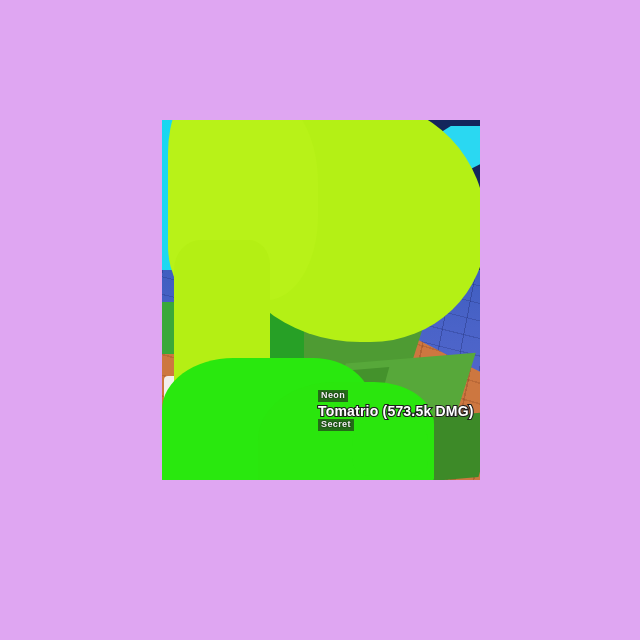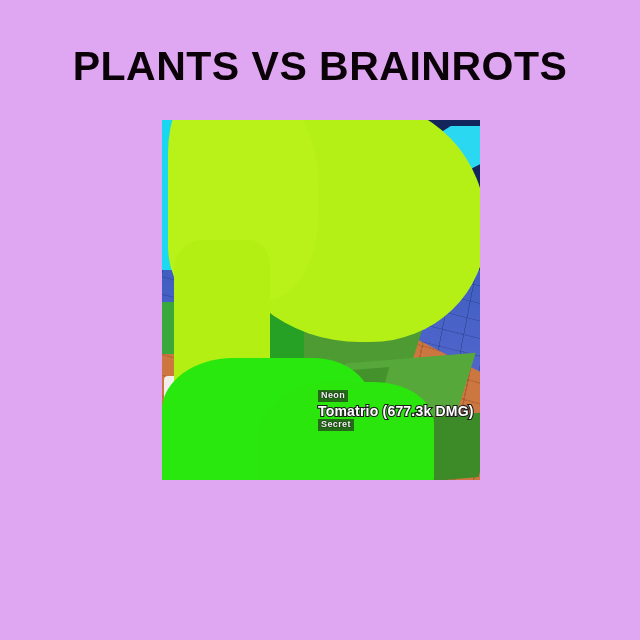--- a/index.html
+++ b/index.html
@@ -256,21 +256,20 @@
     -webkit-text-stroke: 2.2px #1d1d1d;
     paint-order: stroke fill;
     white-space: nowrap;
   }
 </style>
 </head>
 <body>
 
 <div id="poster">
 
-  <div class="headline" id="title-text">PLANTS VS BRAINROTS</div>
 
   <div id="game-shot">
 
     <div class="layer" id="sky-cyan"></div>
     <div class="layer" id="dark-wall-left"></div>
     <div class="layer" id="dark-wall-right"></div>
     <div class="layer" id="sky-notch"></div>
 
     <div class="layer" id="floor-blue"></div>
     <div class="layer" id="floor-blue-grid"></div>
@@ -305,20 +304,20 @@
 
     <div class="layer" id="plant-canopy"></div>
     <div class="layer" id="plant-canopy-2"></div>
     <div class="layer" id="plant-stem"></div>
     <div class="layer" id="plant-lower"></div>
     <div class="layer" id="plant-lower-2"></div>
     <div class="layer" id="plant-blob-small"></div>
 
     <div id="nametag">
       <span class="tag-sub" id="tag-top">Neon</span>
-      <span id="tag-main">Tomatrio (677.3k DMG)</span>
+      <span id="tag-main">Tomatrio (573.5k DMG)</span>
       <span class="tag-sub" id="tag-bottom">Secret</span>
     </div>
 
   </div>
 
 
 </div>
 
 </body></html>

